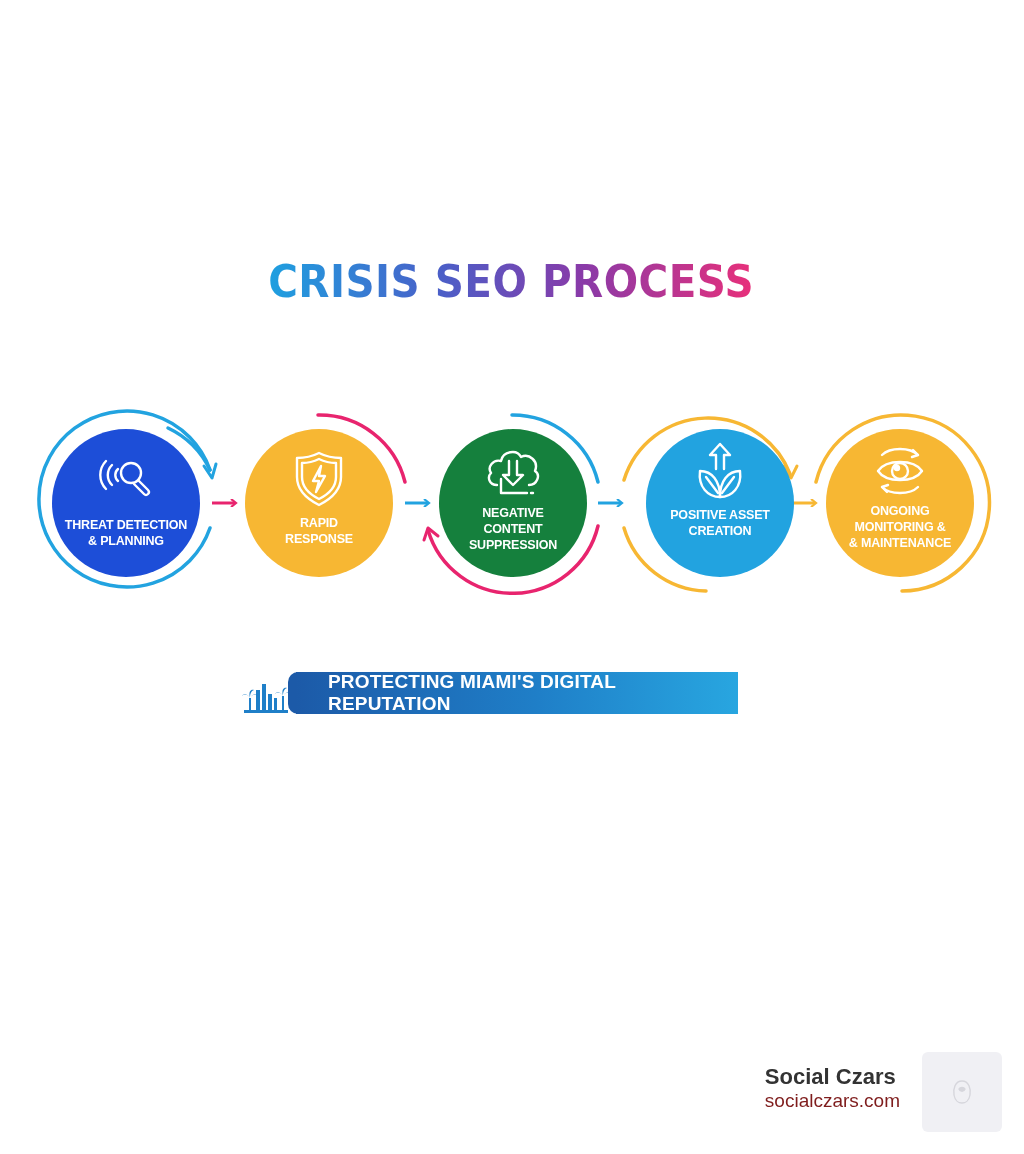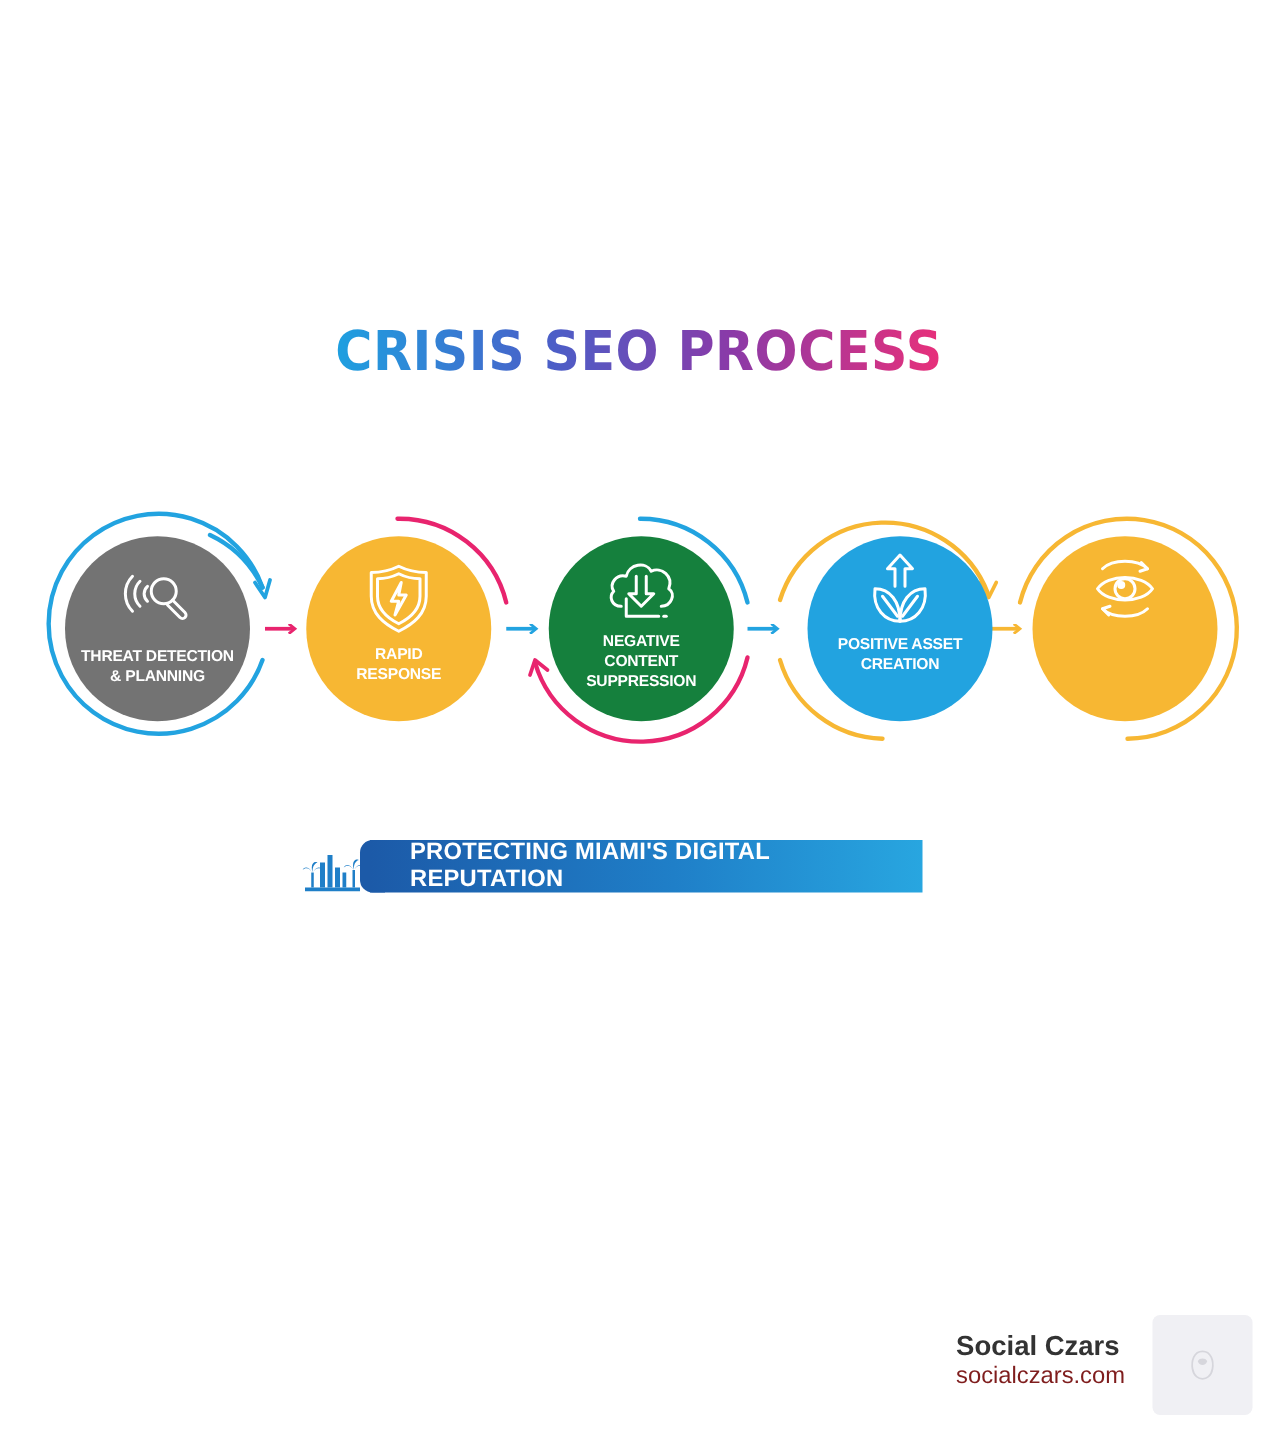--- a/index.html
+++ b/index.html
@@ -58,21 +58,21 @@
   </g>
 
   <path d="M816,482 A88,88 0 1 1 902,591" fill="none" stroke="#f7b733" stroke-width="3.5" stroke-linecap="round"></path>
 
   <line x1="212" y1="503" x2="235" y2="503" stroke="#e8246e" stroke-width="3" marker-end="url(#ahP)"></line>
   <line x1="405" y1="503" x2="428" y2="503" stroke="#22a3e0" stroke-width="3" marker-end="url(#ahB)"></line>
   <line x1="598" y1="503" x2="621" y2="503" stroke="#22a3e0" stroke-width="3" marker-end="url(#ahB)"></line>
   <line x1="792" y1="503" x2="815" y2="503" stroke="#f7b733" stroke-width="3" marker-end="url(#ahY)"></line>
 </svg>
 
-<div class="step" style="left:52px;top:429px;background:#737373;">
+<div class="step" style="left:52px;top:429px;background:#1d4ed8;">
   <svg class="icon" viewBox="0 0 60 60" style="margin-top:18px;">
     <g fill="none" stroke="#fff" stroke-width="2.4" stroke-linecap="round">
       <path d="M10,14 A20,20 0 0 0 10,42"></path>
       <path d="M16,18 A14,14 0 0 0 16,38"></path>
       <path d="M22,22 A8,8 0 0 0 22,34"></path>
       <circle cx="35" cy="26" r="10"></circle>
       <path d="M42,33 L52,43 A2.5,2.5 0 0 1 48,47 L38,37"></path>
     </g>
   </svg>
   <div class="label" style="margin-top:10px;">
@@ -132,20 +132,25 @@
     <g fill="none" stroke="#fff" stroke-width="2.4" stroke-linejoin="round" stroke-linecap="round">
       <path d="M8,30 C16,18 44,18 52,30 C44,42 16,42 8,30 Z"></path>
       <circle cx="30" cy="30" r="8"></circle>
       <circle cx="27" cy="27" r="2" fill="#fff"></circle>
       <path d="M12,14 C20,6 40,6 48,14"></path>
       <path d="M43,9 L48,14 L42,16"></path>
       <path d="M48,46 C40,54 20,54 12,46"></path>
       <path d="M17,51 L12,46 L18,44"></path>
     </g>
   </svg>
+  <div class="label" style="margin-top:2px;">
+    <div>ONGOING</div>
+      <div>MONITORING &amp;</div>
+      <div>&amp; MAINTENANCE</div>
+  </div>
 </div>
 
 <svg class="city" viewBox="0 0 48 38">
   <g fill="#1f7fc8">
     <rect x="2" y="34" width="44" height="3"></rect>
     <rect x="14" y="14" width="4" height="20"></rect>
     <rect x="20" y="8" width="4" height="26"></rect>
     <rect x="26" y="18" width="4" height="16"></rect>
     <rect x="32" y="22" width="3" height="12"></rect>
     <rect x="7" y="22" width="2" height="12"></rect>

